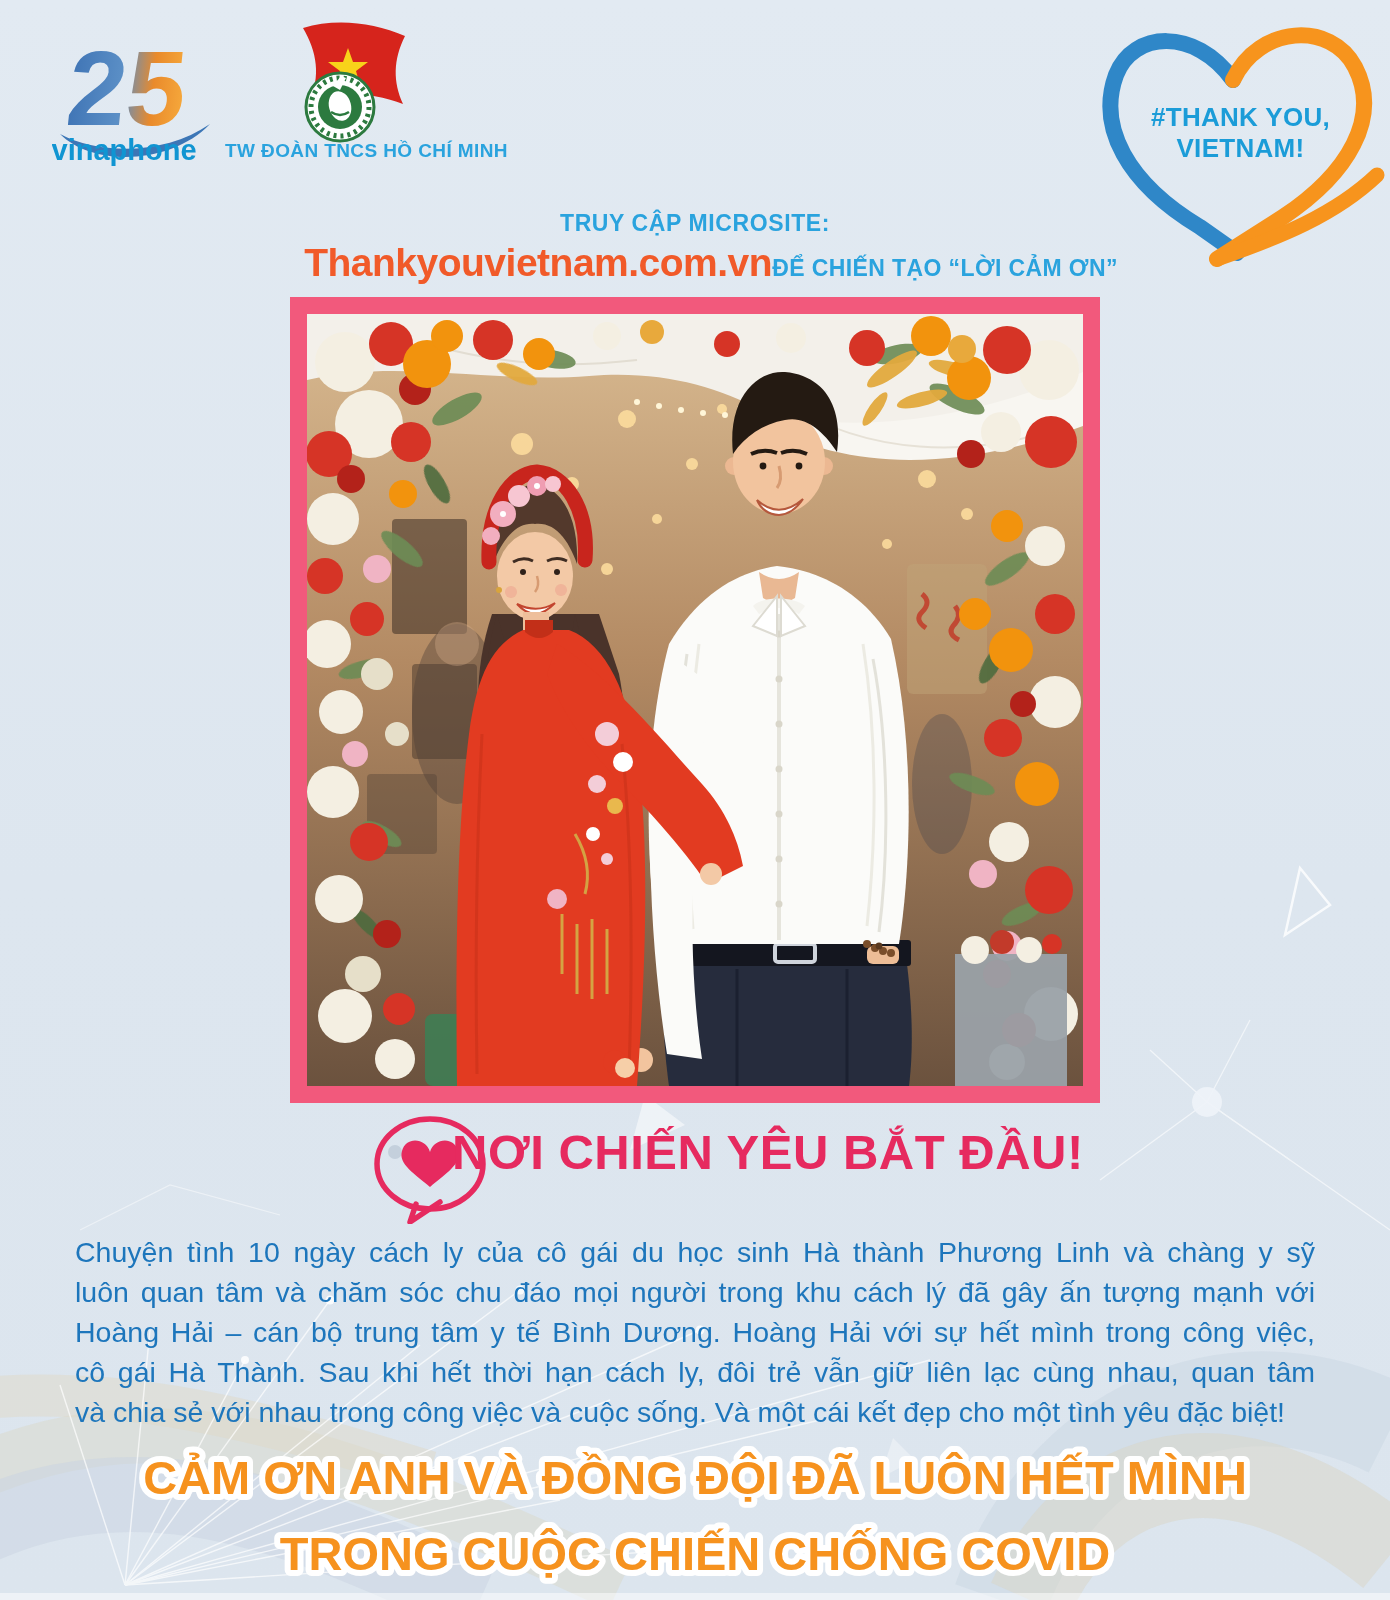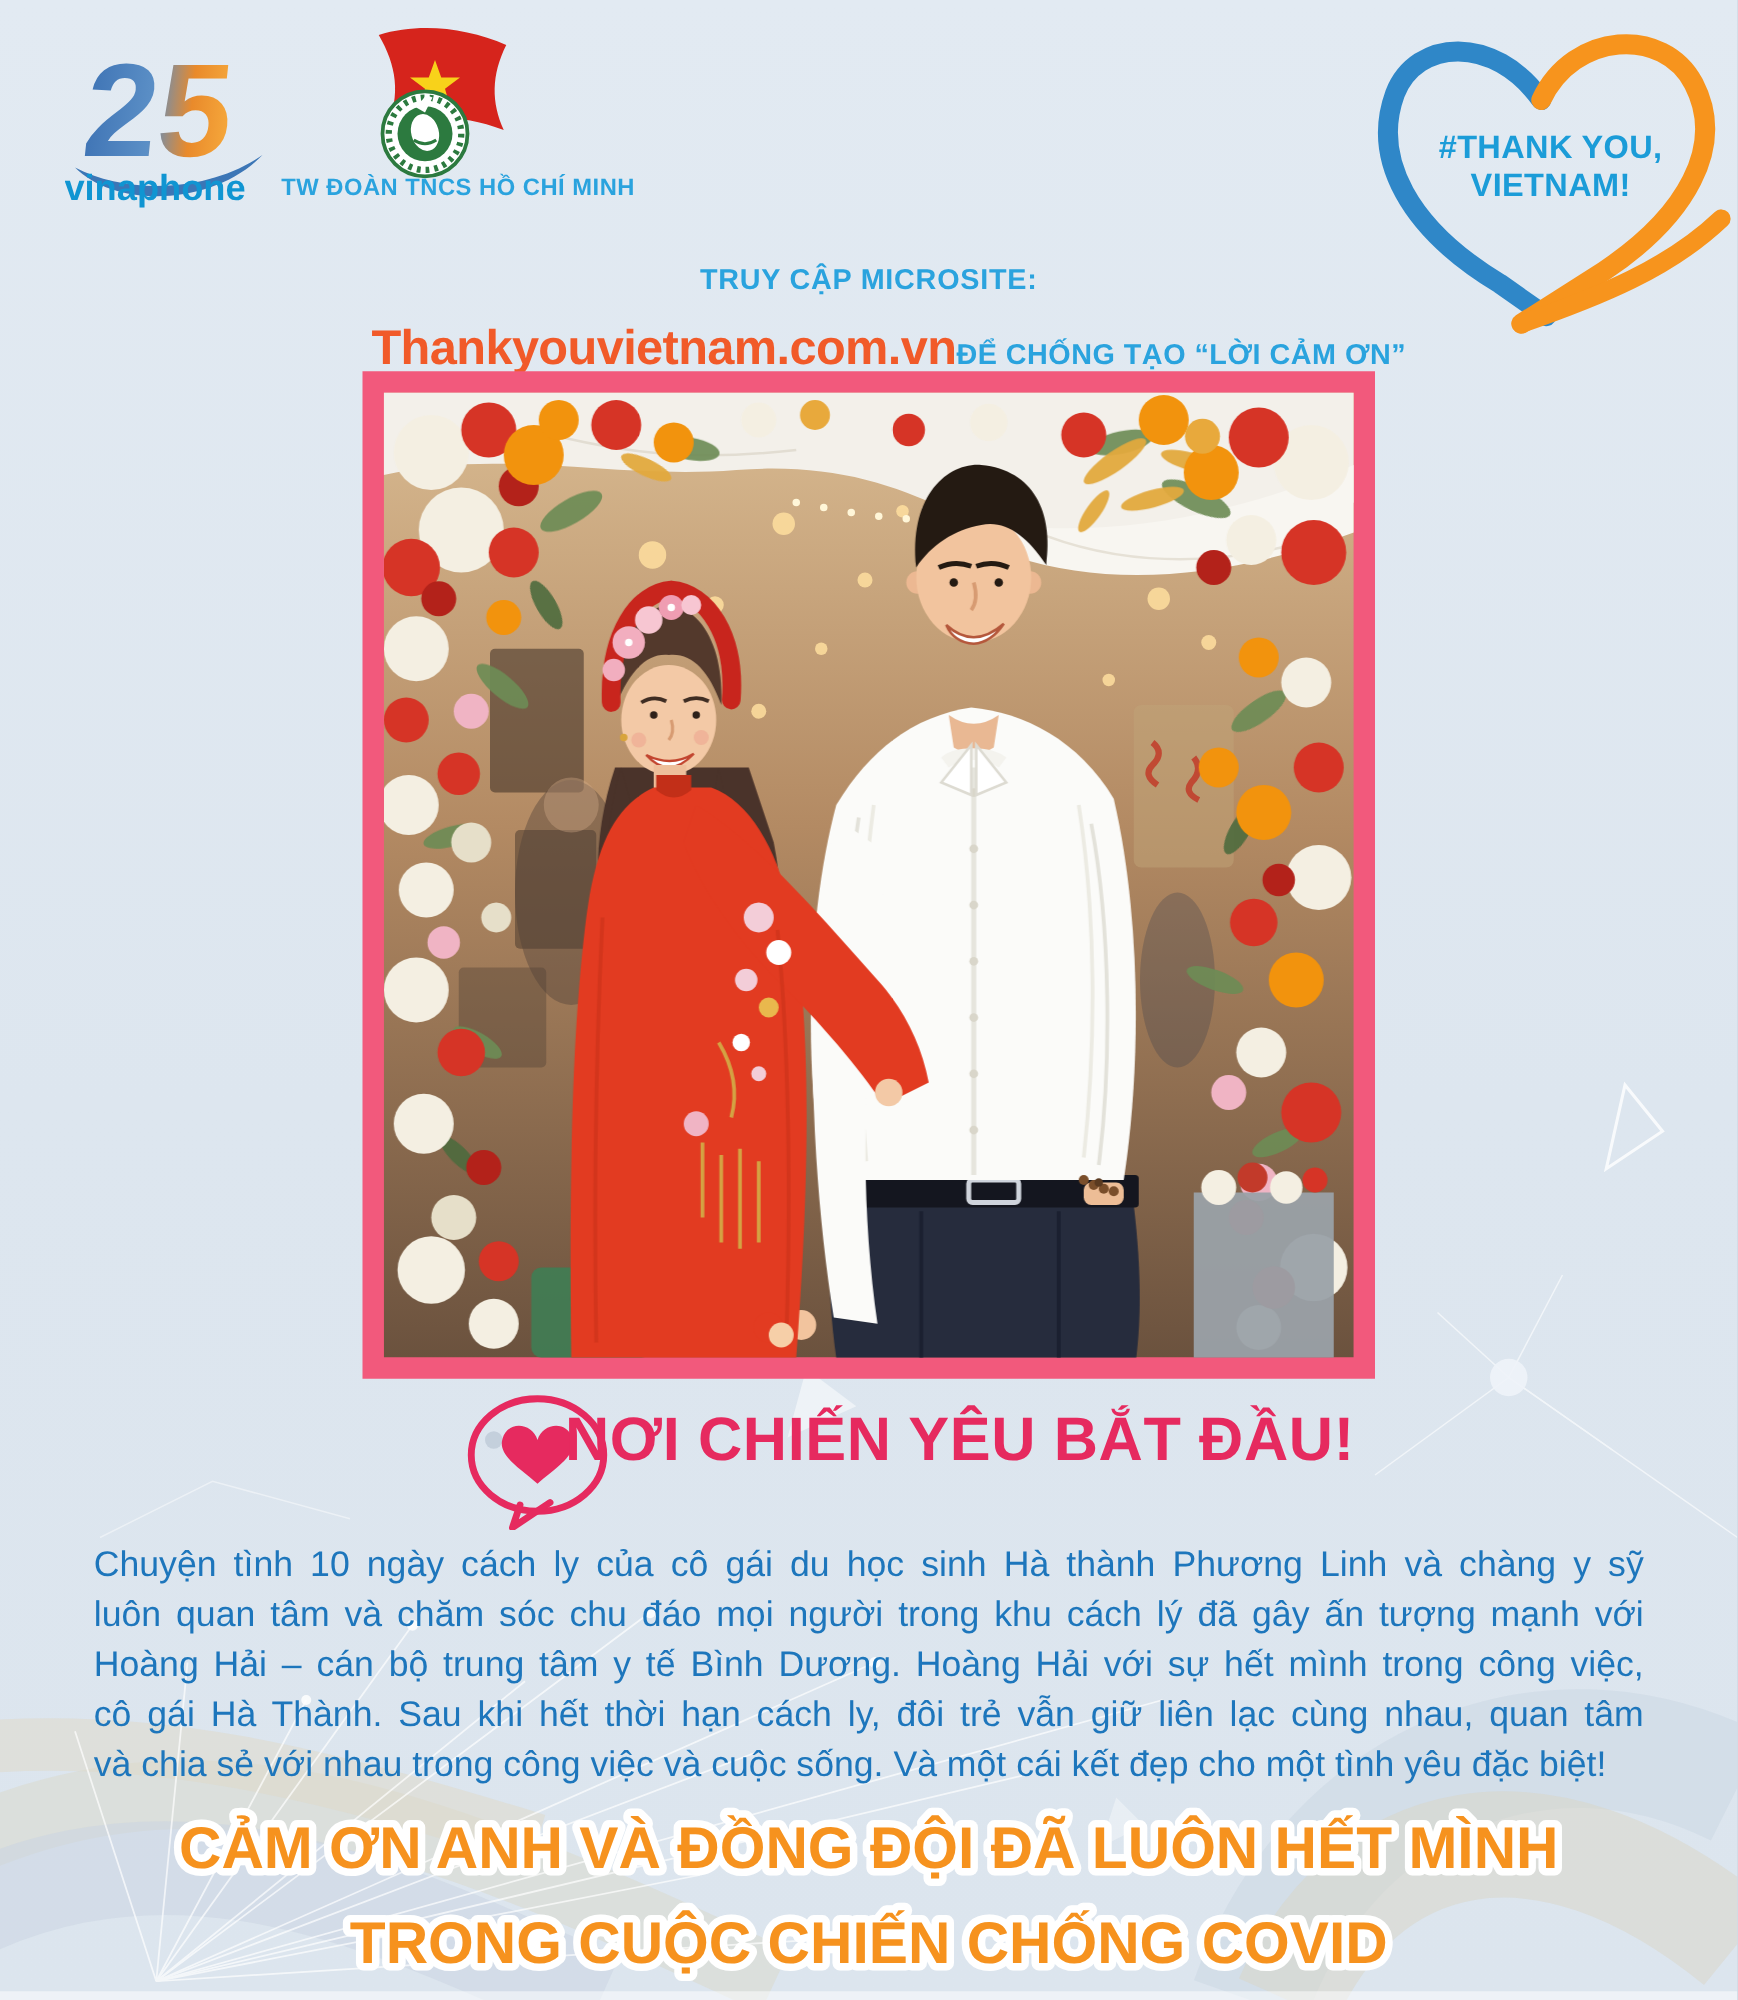--- a/index.html
+++ b/index.html
@@ -16,21 +16,21 @@
   .youth-emblem{left:245px;top:16px;width:200px;height:128px;}
   .youth-caption{left:225px;top:140px;width:300px;text-align:left;
     color:#2aa3de;font-size:19px;font-weight:bold;letter-spacing:.4px;}
   .ty-logo{left:1095px;top:5px;width:300px;height:265px;}
   .ty-text{left:1138px;top:102px;width:205px;text-align:center;color:#1b9cd8;
     font-weight:bold;font-size:26px;line-height:31px;letter-spacing:.3px;}
 
   
   .microsite{left:0;top:210px;width:100%;text-align:center;}
   .microsite .intro{display:block;color:#2aa3de;font-size:23px;font-weight:bold;letter-spacing:.6px;}
-  .microsite .row{display:flex;justify-content:center;align-items:baseline;margin-top:20px;padding-left:32px;}
+  .microsite .row{display:flex;justify-content:center;align-items:baseline;margin-top:4px;padding-left:32px;}
   .microsite .url{color:#f15a29;font-size:39px;font-weight:bold;letter-spacing:-.5px;}
   .microsite .note{color:#2aa3de;font-size:23px;font-weight:bold;letter-spacing:.4px;}
 
   
   .photo-frame{left:290px;top:297px;width:810px;height:806px;background:#f2597c;
     box-sizing:border-box;padding:17px;}
   .photo-frame svg{display:block;width:100%;height:100%;}
 
   
   .heart-bubble{left:368px;top:1112px;width:122px;height:112px;}
@@ -131,21 +131,21 @@
   </svg>
   <div class="abs ty-text">
     <div>#THANK YOU,</div>
     <div>VIETNAM!</div>
   </div>
 
   <div class="abs microsite">
     <span class="intro">TRUY CẬP MICROSITE:</span>
     <div class="row">
       <span class="url">Thankyouvietnam.com.vn</span>
-      <span class="note">ĐỂ CHỐNG TẠO “LỜI CẢM ƠN”</span>
+      <span class="note">ĐỂ CHIẾN TẠO “LỜI CẢM ƠN”</span>
     </div>
   </div>
 
   <div class="abs photo-frame">
     <svg viewBox="0 0 776 772" preserveAspectRatio="none">
       <defs>
         <linearGradient id="bgWarm" x1="0" y1="0" x2="0" y2="1">
           <stop offset="0" stop-color="#d9bb92"></stop>
             <stop offset="0.45" stop-color="#b38a63"></stop>
           <stop offset="1" stop-color="#6b523e"></stop>

